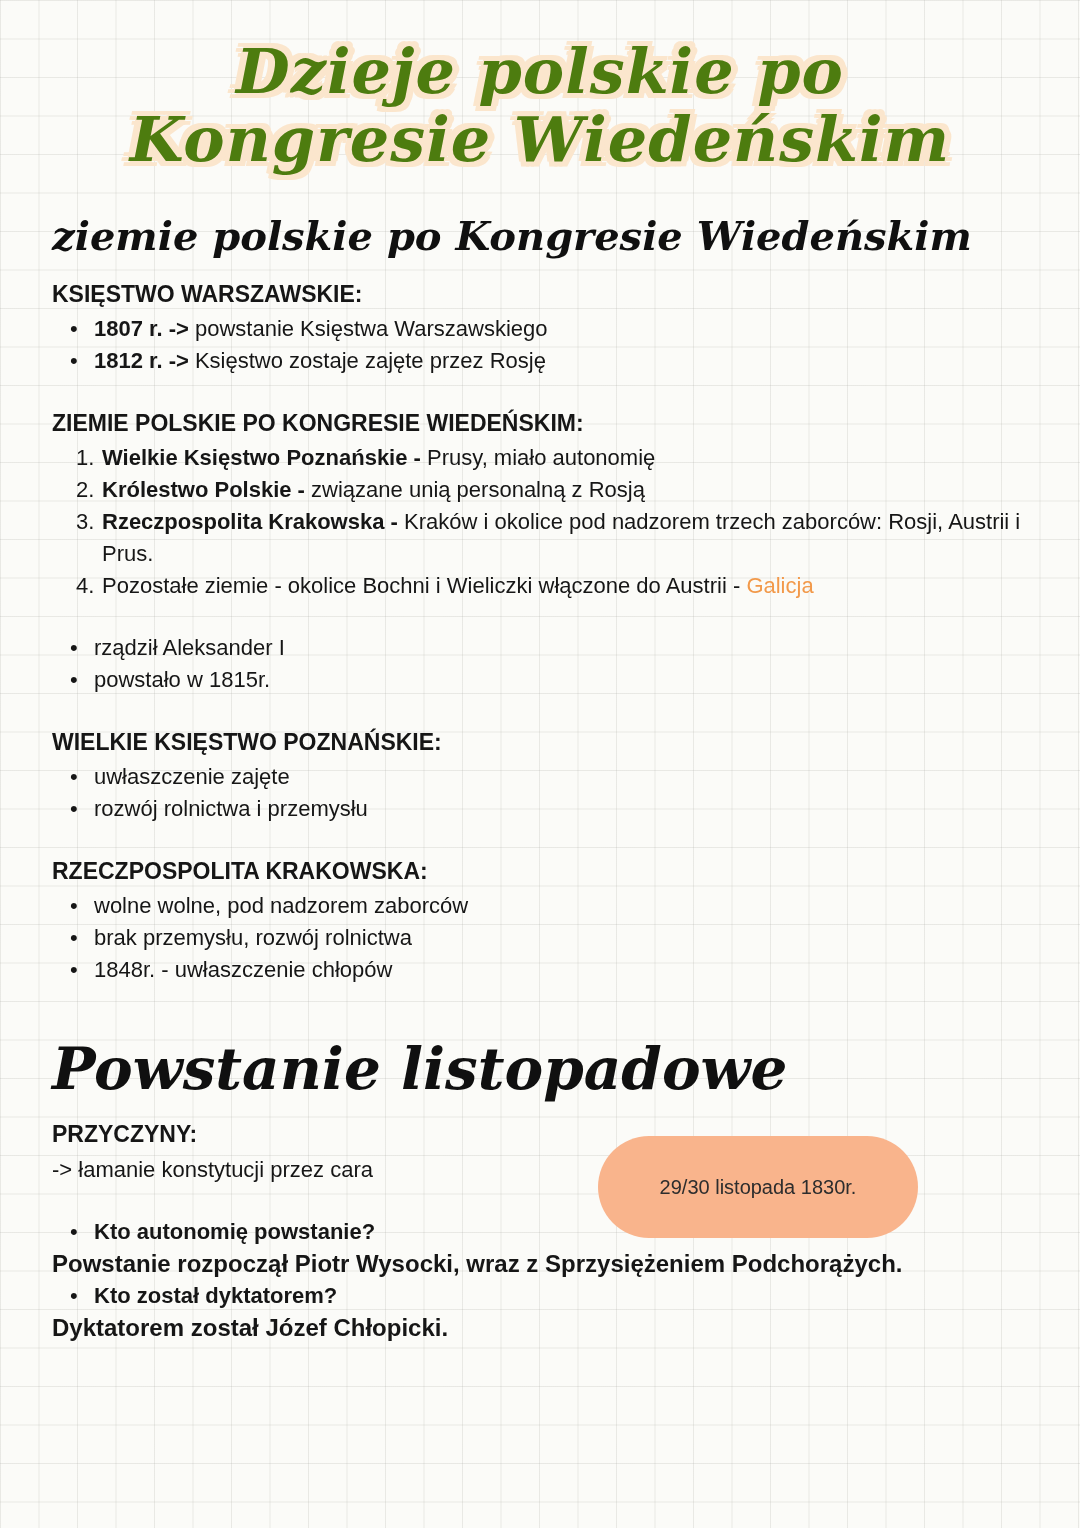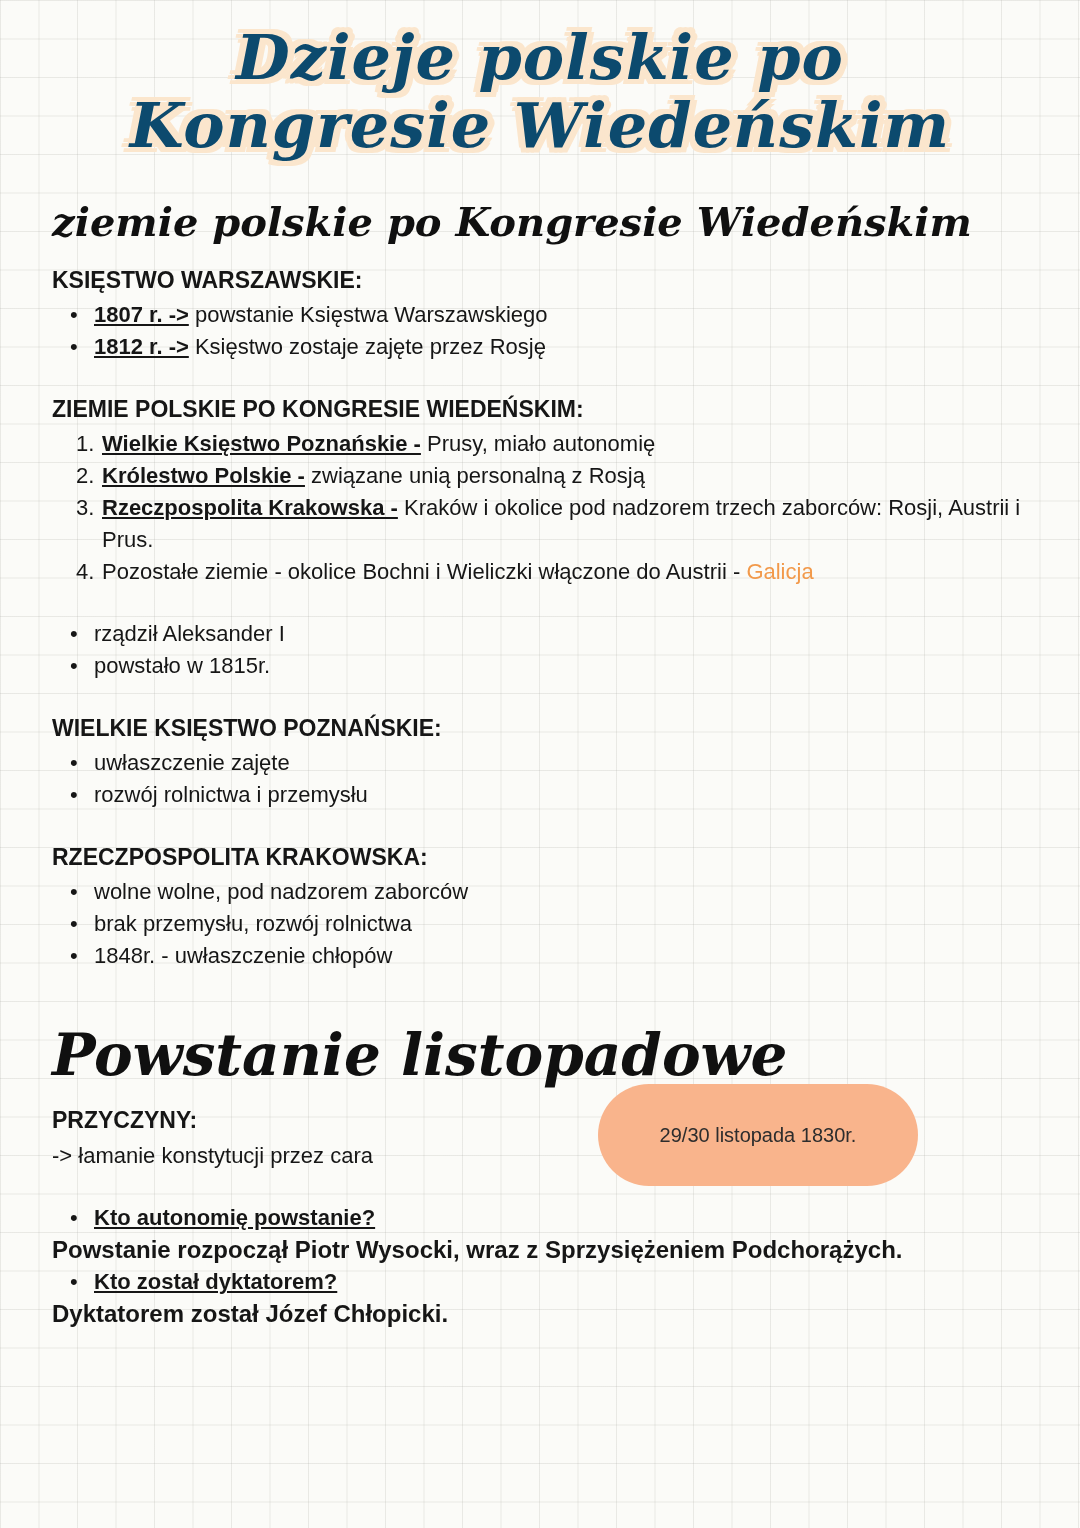--- a/index.html
+++ b/index.html
@@ -11,28 +11,28 @@
     overflow: hidden;
     font-family: "Liberation Sans", sans-serif;
     color: #161616;
     background-color: #FBFBF8;
     background-image:
       linear-gradient(to right, rgba(185,185,178,0.28) 1px, transparent 1px),
       linear-gradient(to bottom, rgba(185,185,178,0.28) 1px, transparent 1px);
     background-size: 38.5px 38.5px;
   }
   .doc-title {
-    margin: 24px 60px 0;
+    margin: 38px 60px 0;
     text-align: center;
     font-family: "DejaVu Serif", serif;
     font-style: italic;
     font-weight: bold;
     font-size: 62px;
     line-height: 1.1;
-    color: #0c4a6e;
+    color: #4d7c0f;
     letter-spacing: 1px;
     text-shadow:
       -5px -5px 0 #FBE6CD, 0 -5px 0 #FBE6CD, 5px -5px 0 #FBE6CD,
       -5px  0   0 #FBE6CD, 5px  0   0 #FBE6CD,
       -5px  5px 0 #FBE6CD, 0  5px 0 #FBE6CD, 5px 5px 0 #FBE6CD,
       -7px 0 0 #FBE6CD, 7px 0 0 #FBE6CD;
   }
   .content {
     padding: 0 40px 12px 52px;
   }
@@ -63,35 +63,35 @@
   .bullet-dot {
     flex: 0 0 auto;
     width: 24px;
     text-align: left;
   }
   .num {
     flex: 0 0 auto;
     min-width: 26px;
   }
   .row-text { flex: 1; }
-  .lead { font-weight: bold; text-decoration: underline; }
+  .lead { font-weight: bold; }
   .highlight { color: #F2994A; }
   .answer {
     font-size: 24px;
     line-height: 32px;
     font-weight: bold;
   }
   .arrow-line {
     font-size: 22px;
     line-height: 33px;
   }
   .date-pill {
     position: absolute;
     left: 598px;
-    top: 1084px;
+    top: 1136px;
     width: 320px;
     height: 102px;
     background: #F9B48C;
     border-radius: 62px;
     display: flex;
     align-items: center;
     justify-content: center;
     font-size: 20px;
     color: #2d2d2d;
   }

